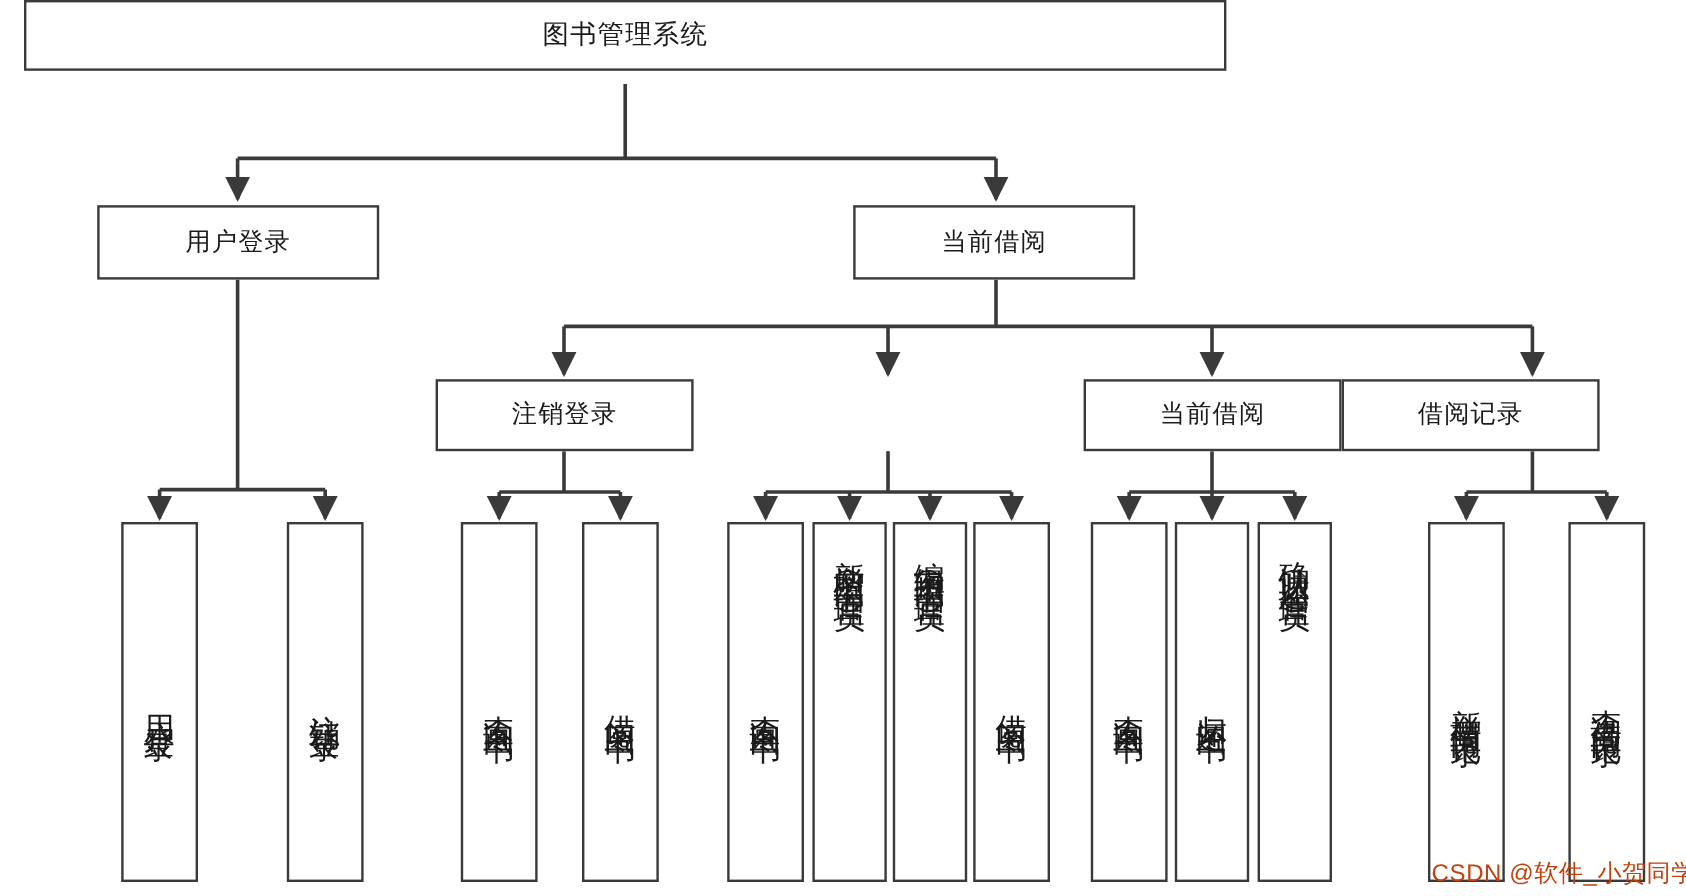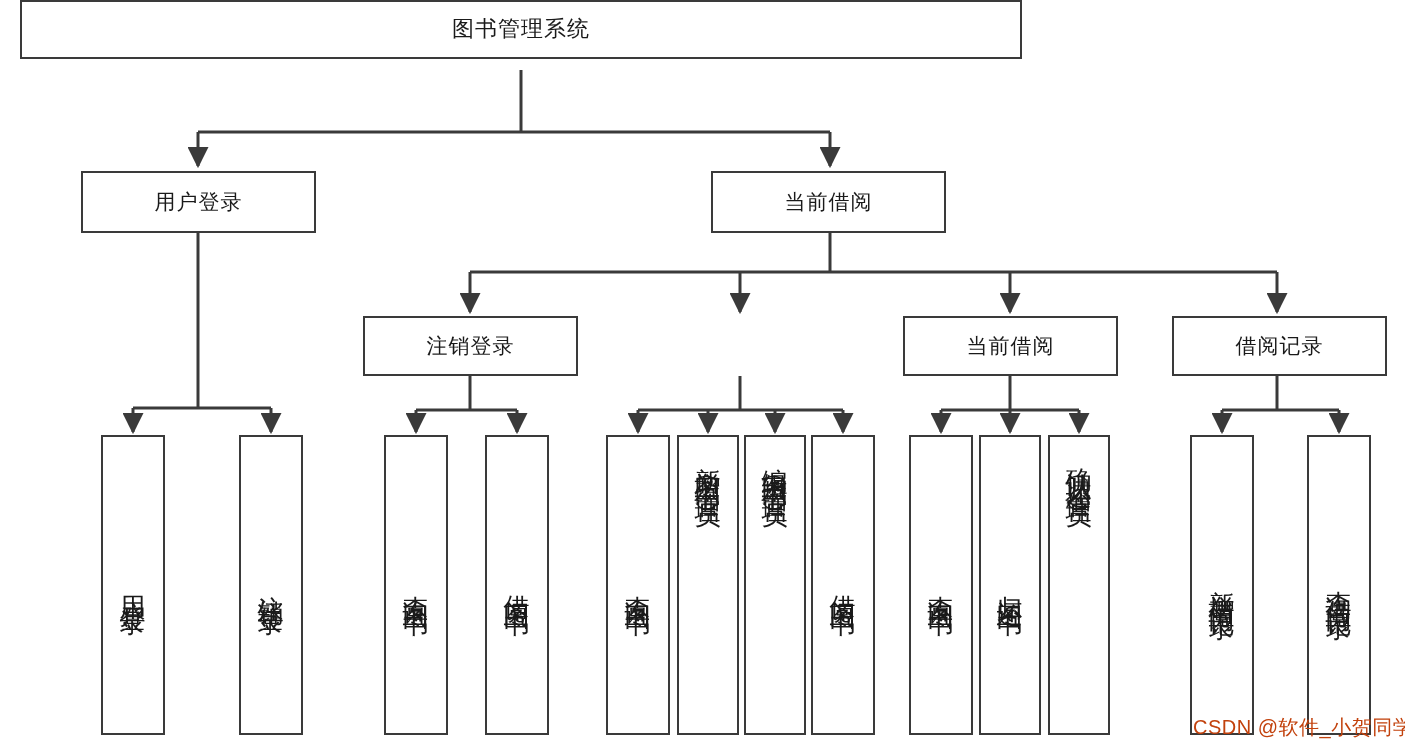--- a/index.html
+++ b/index.html
@@ -131,21 +131,21 @@
   <div class="node horiz" style="left:711px;top:171px;width:235px;height:62px;">
     <span class="lbl">当前借阅</span>
   </div>
 
   <div class="node horiz" style="left:363px;top:316px;width:215px;height:60px;">
     <span class="lbl">注销登录</span>
   </div>
   <div class="node horiz" style="left:903px;top:316px;width:215px;height:60px;">
     <span class="lbl">当前借阅</span>
   </div>
-  <div class="node horiz" style="left:1172px;top:316px;width:215px;height:60px;">
+  <div class="node horiz" style="left:1118px;top:316px;width:215px;height:60px;">
     <span class="lbl">借阅记录</span>
   </div>
 
   <div class="node vert centered" style="left:101px;top:435px;width:64px;height:300px;">
     <span class="lbl">用户登录</span>
   </div>
   <div class="node vert centered" style="left:239px;top:435px;width:64px;height:300px;">
     <span class="lbl">注销登录</span>
   </div>
 

